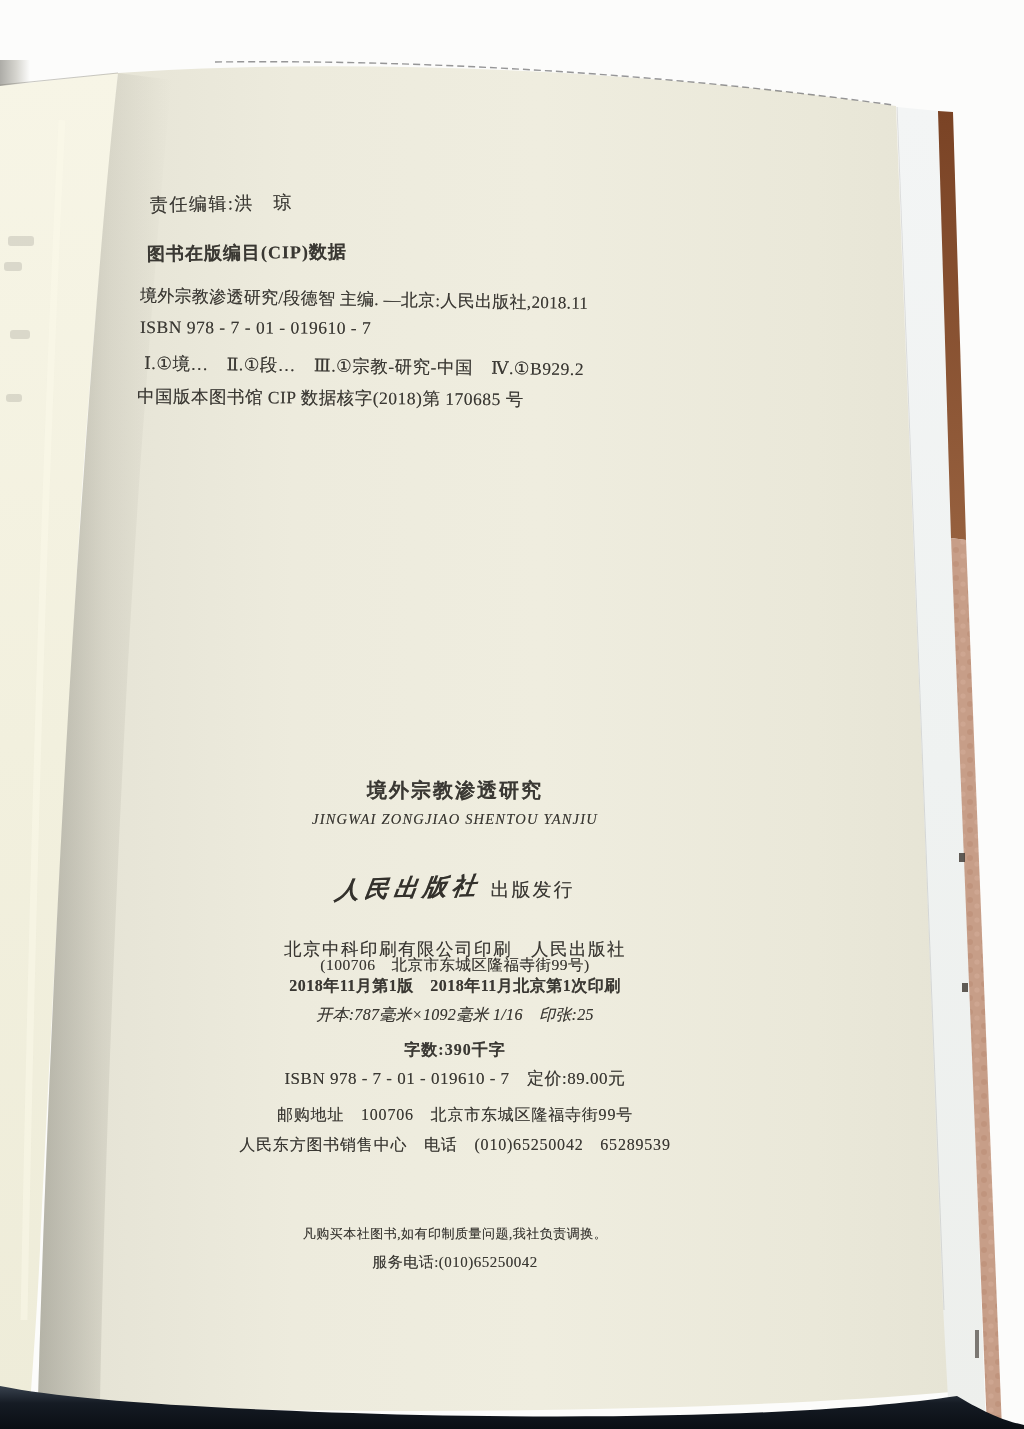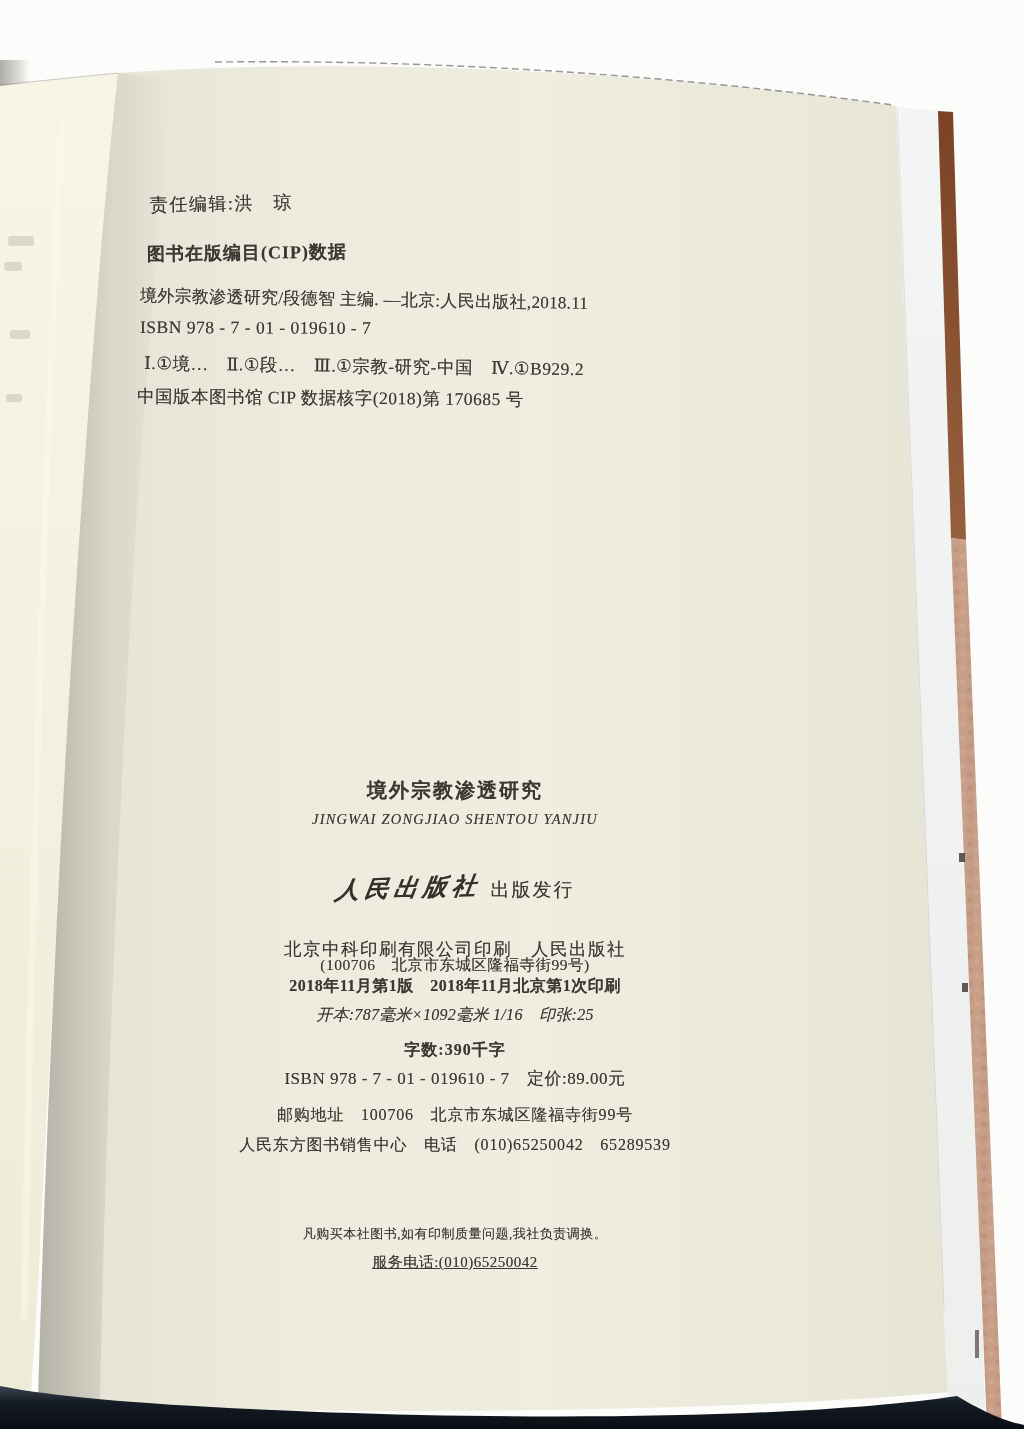--- a/index.html
+++ b/index.html
@@ -38,21 +38,21 @@
   .c-addr     {top:955px;font-size:15.5px;letter-spacing:0.5px;}
   .c-printer  {top:937px;font-size:17.5px;letter-spacing:1.5px;}
   .c-edition  {top:976px;font-size:16px;letter-spacing:0.5px;font-weight:bold;}
   .c-format   {top:1005px;font-size:16px;letter-spacing:0.3px;font-style:italic;}
   .c-words    {top:1040px;font-size:16px;letter-spacing:1px;font-weight:bold;}
   .c-isbn     {top:1067px;font-size:17px;letter-spacing:0.5px;}
   .c-mail     {top:1105px;font-size:16px;letter-spacing:0.8px;}
   .c-sales    {top:1135px;font-size:16px;letter-spacing:0.8px;}
   .c-rights   {top:1193px;font-size:18px;letter-spacing:2px;}
   .c-exchange {top:1225px;font-size:13px;letter-spacing:0.5px;}
-  .c-service  {top:1253px;font-size:15px;letter-spacing:0.5px;text-decoration:underline;}
+  .c-service  {top:1253px;font-size:15px;letter-spacing:0.5px;}
 </style>
 </head>
 <body>
 
 <div class="scene">
 
   <svg class="bg-svg" width="1024" height="1429" viewBox="0 0 1024 1429" xmlns="http://www.w3.org/2000/svg">
     <defs>
       <linearGradient id="gGray" x1="0" y1="0" x2="1" y2="0">
         <stop offset="0" stop-color="#adaca7"></stop>

